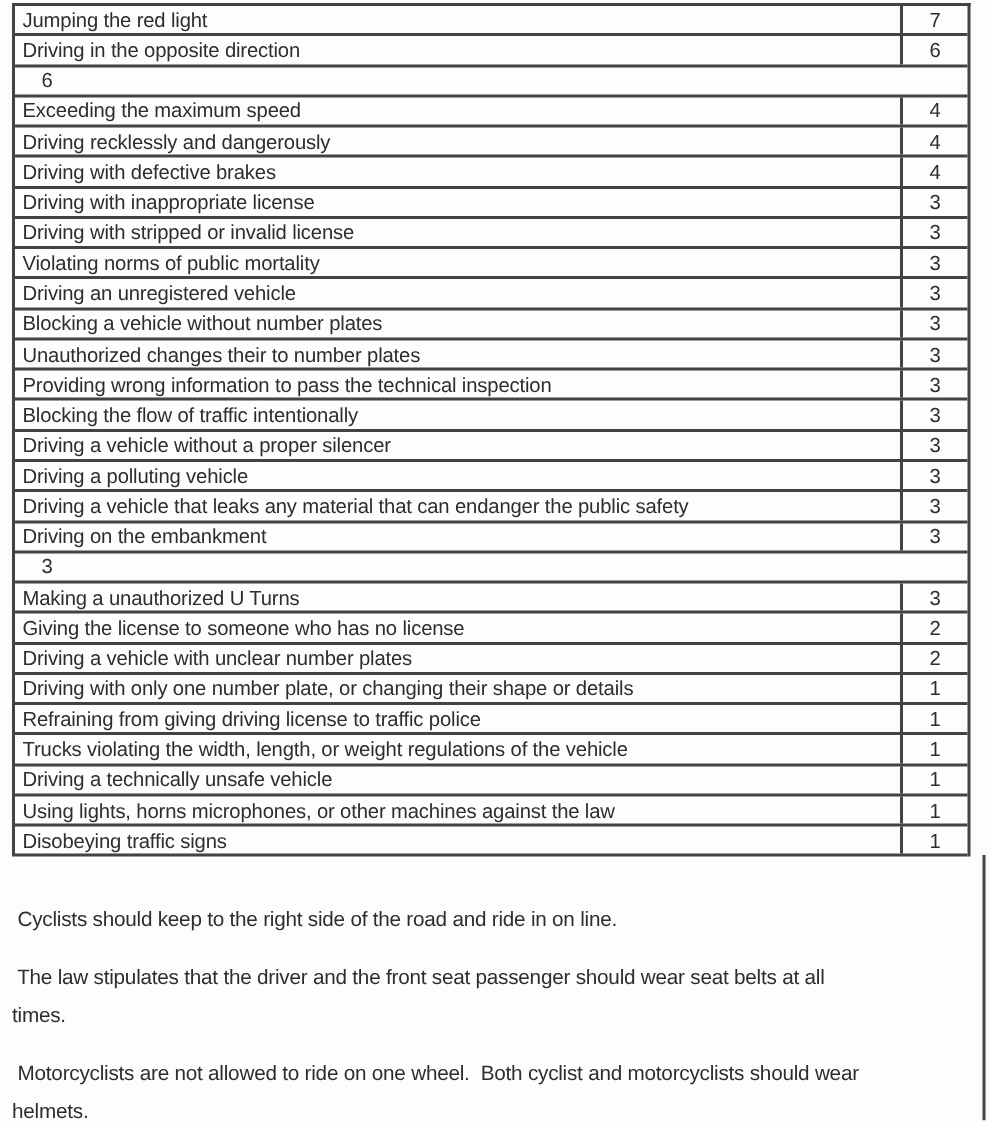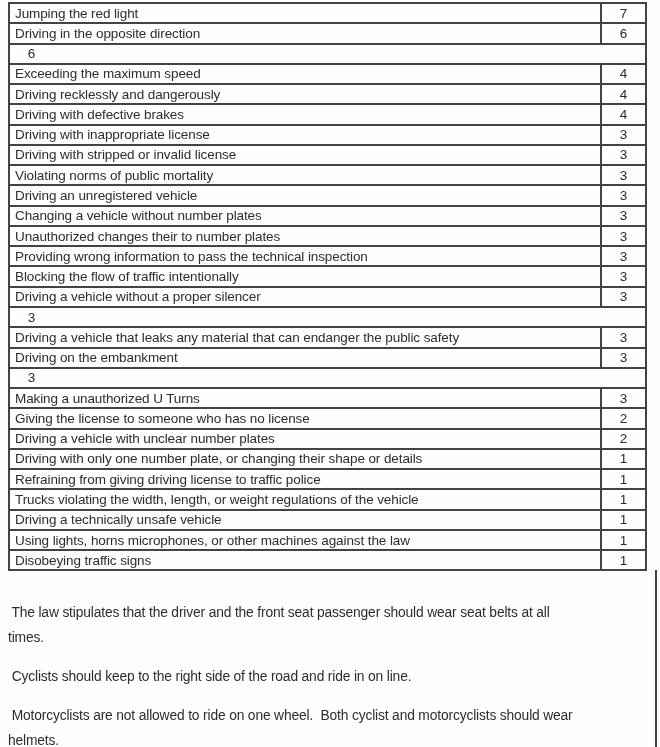--- a/index.html
+++ b/index.html
@@ -119,21 +119,21 @@
     <div class="t-cell-violation">Violating norms of public mortality</div>
     <div class="t-cell-points">3</div>
   </div>
 
   <div class="t-row">
     <div class="t-cell-violation">Driving an unregistered vehicle</div>
     <div class="t-cell-points">3</div>
   </div>
 
   <div class="t-row">
-    <div class="t-cell-violation">Changing a vehicle without number plates</div>
+    <div class="t-cell-violation">Blocking a vehicle without number plates</div>
     <div class="t-cell-points">3</div>
   </div>
 
   <div class="t-row">
     <div class="t-cell-violation">Unauthorized changes their to number plates</div>
     <div class="t-cell-points">3</div>
   </div>
 
   <div class="t-row">
     <div class="t-cell-violation">Providing wrong information to pass the technical inspection</div>
@@ -144,20 +144,21 @@
     <div class="t-cell-violation">Blocking the flow of traffic intentionally</div>
     <div class="t-cell-points">3</div>
   </div>
 
   <div class="t-row">
     <div class="t-cell-violation">Driving a vehicle without a proper silencer</div>
     <div class="t-cell-points">3</div>
   </div>
 
   <div class="t-row">
+    <div class="t-cell-violation">Driving a polluting vehicle</div>
     <div class="t-cell-points">3</div>
   </div>
 
   <div class="t-row">
     <div class="t-cell-violation">Driving a vehicle that leaks any material that can endanger the public safety</div>
     <div class="t-cell-points">3</div>
   </div>
 
   <div class="t-row">
     <div class="t-cell-violation">Driving on the embankment</div>
@@ -210,18 +211,18 @@
 
   <div class="t-row">
     <div class="t-cell-violation">Disobeying traffic signs</div>
     <div class="t-cell-points">1</div>
   </div>
 </div>
 
 <div class="page-edge-line"></div>
 
 <div class="notes">
+  <p> Cyclists should keep to the right side of the road and ride in on line.</p>
   <p> The law stipulates that the driver and the front seat passenger should wear seat belts at all
 times.</p>
-  <p> Cyclists should keep to the right side of the road and ride in on line.</p>
   <p> Motorcyclists are not allowed to ride on one wheel.  Both cyclist and motorcyclists should wear
 helmets.</p>
 </div>
 
 </body></html>

